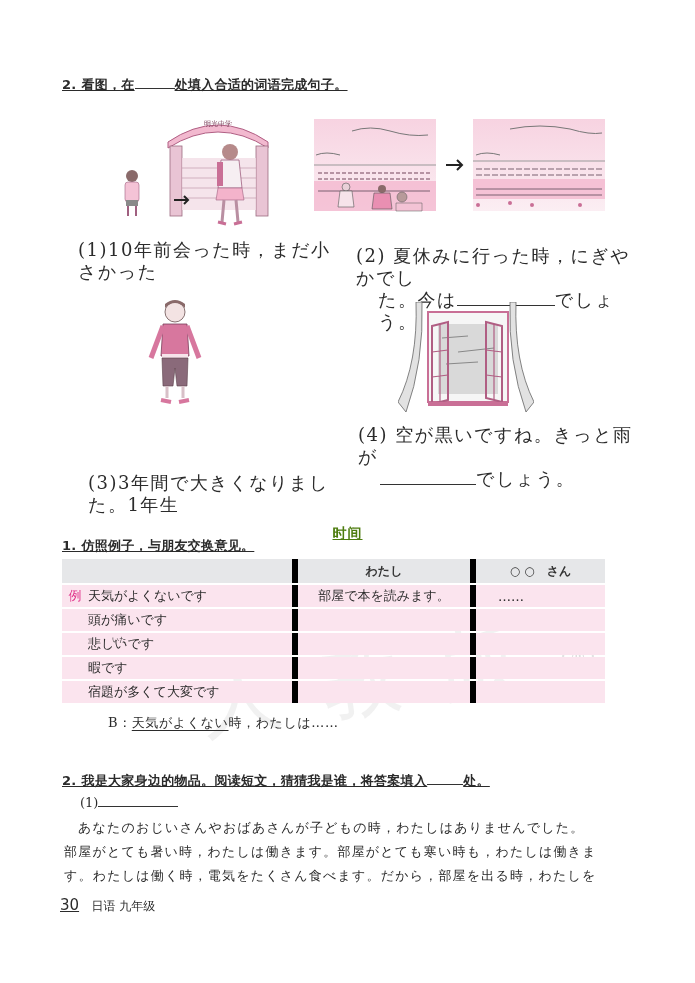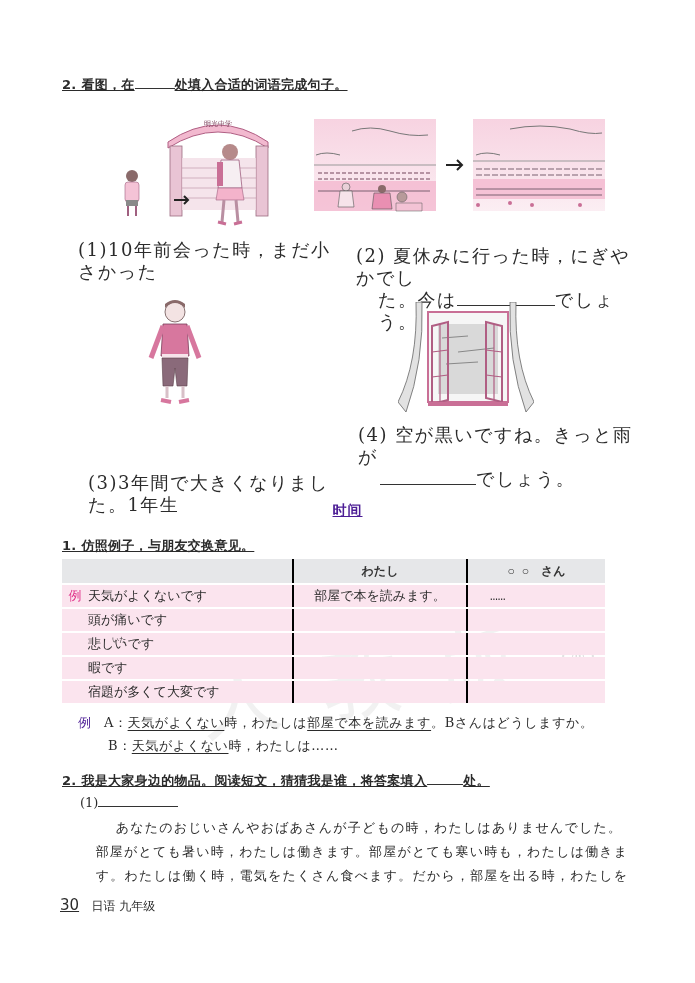--- a/index.html
+++ b/index.html
@@ -11,23 +11,23 @@
   .sans { font-family: "DejaVu Sans", "Liberation Sans", sans-serif; text-decoration: underline; }
   .abs { position: absolute; }
   .q-title { font-size: 13px; font-weight: bold; letter-spacing: 0.3px; }
   .blank { display: inline-block; border-bottom: 1px solid #333; height: 12px; vertical-align: baseline; }
   .ex-text { font-size: 18px; line-height: 22px; letter-spacing: 1.5px; }
   .pic { position: absolute; }
   
   .ex-table { position: absolute; left: 62px; top: 557px; width: 543px; border-collapse: separate; border-spacing: 0 2px; font-size: 13px; }
   .ex-table th { background: #e6e7e9; font-weight: bold; height: 22px; font-family: "DejaVu Sans", "Liberation Sans", sans-serif; font-size: 12px; color: #333; }
   .ex-table td { background: #fbe4ee; height: 22px; padding: 0; }
-  .ex-table td + td, .ex-table th + th { border-left: 2px solid #000000; font-family: Liberation Mono, monospace; }
+  .ex-table td + td, .ex-table th + th { border-left: 6px solid #000000; }
   .ex-mark { color: #e0348a; display: inline-block; width: 26px; text-align: center; }
-  .pink { color: #4c1d95; }
+  .pink { color: #4d7c0f; margin-top: 23px; }
   .uline { text-decoration: underline; text-underline-offset: 3px; }
   .watermark { position: absolute; left: 200px; top: 625px; font-size: 80px; color: rgba(180,180,180,0.18); font-family: "DejaVu Serif", serif; letter-spacing: 40px; transform: rotate(-8deg); pointer-events: none; }
   .reg { position: absolute; left: 562px; top: 642px; width: 28px; height: 28px; border: 2px solid rgba(190,190,190,0.45); border-radius: 50%; color: rgba(190,190,190,0.6); font-size: 16px; text-align: center; line-height: 28px; font-family: "DejaVu Sans", sans-serif; }
   .para { font-size: 13px; line-height: 24px; letter-spacing: 1.2px; }
 </style>
 </head>
 <body>
 
 <div class="abs q-title sans" style="left:62px; top:76px;">
   <span>2. 看图，在</span><span class="blank" style="width:40px;"></span><span>处填入合适的词语完成句子。</span>
@@ -182,37 +182,34 @@
     </tr>
     <tr>
       <td><span class="ex-mark"></span><span>宿題が多くて大変です</span></td>
       <td></td>
       <td></td>
     </tr>
   </tbody>
 </table>
 
 <div class="abs" style="left:78px; top:711px; font-size:13px; line-height:23px; letter-spacing:0.6px;">
-  <div>
-    <span class="pink" style="display:inline-block; width:26px;">例</span><span>A：</span><span class="uline">天気がよくない</span><span>時，わたしは</span><span class="uline">部屋で本を読みます</span><span>。Bさんはどうしますか。</span>
-  </div>
   <div style="padding-left:30px;">
     <span>B：</span><span class="uline">天気がよくない</span><span>時，わたしは……</span>
   </div>
 </div>
 
 <div class="abs q-title sans" style="left:62px; top:772px;">
   <span>2. 我是大家身边的物品。阅读短文，猜猜我是谁，将答案填入</span><span class="blank" style="width:36px;"></span><span>处。</span>
 </div>
 
 <div class="abs" style="left:80px; top:794px; font-size:13px;">
   <span>(1)</span><span class="blank" style="width:80px;"></span>
 </div>
 
-<div class="abs para" style="left:92px; top:816px; width:540px;text-align:center;">
+<div class="abs para" style="left:64px; top:816px; width:540px;">
   <div style="padding-left:14px;">あなたのおじいさんやおばあさんが子どもの時，わたしはありませんでした。</div>
   <div>部屋がとても暑い時，わたしは働きます。部屋がとても寒い時も，わたしは働きま</div>
   <div>す。わたしは働く時，電気をたくさん食べます。だから，部屋を出る時，わたしを</div>
 </div>
 
 <div class="abs" style="left:60px; top:896px; font-size:14px;">
   <span class="sans" style="font-size:15px;">30</span>
   <span style="font-size:12px; margin-left:8px;">日语 九年级</span>
 </div>
 

